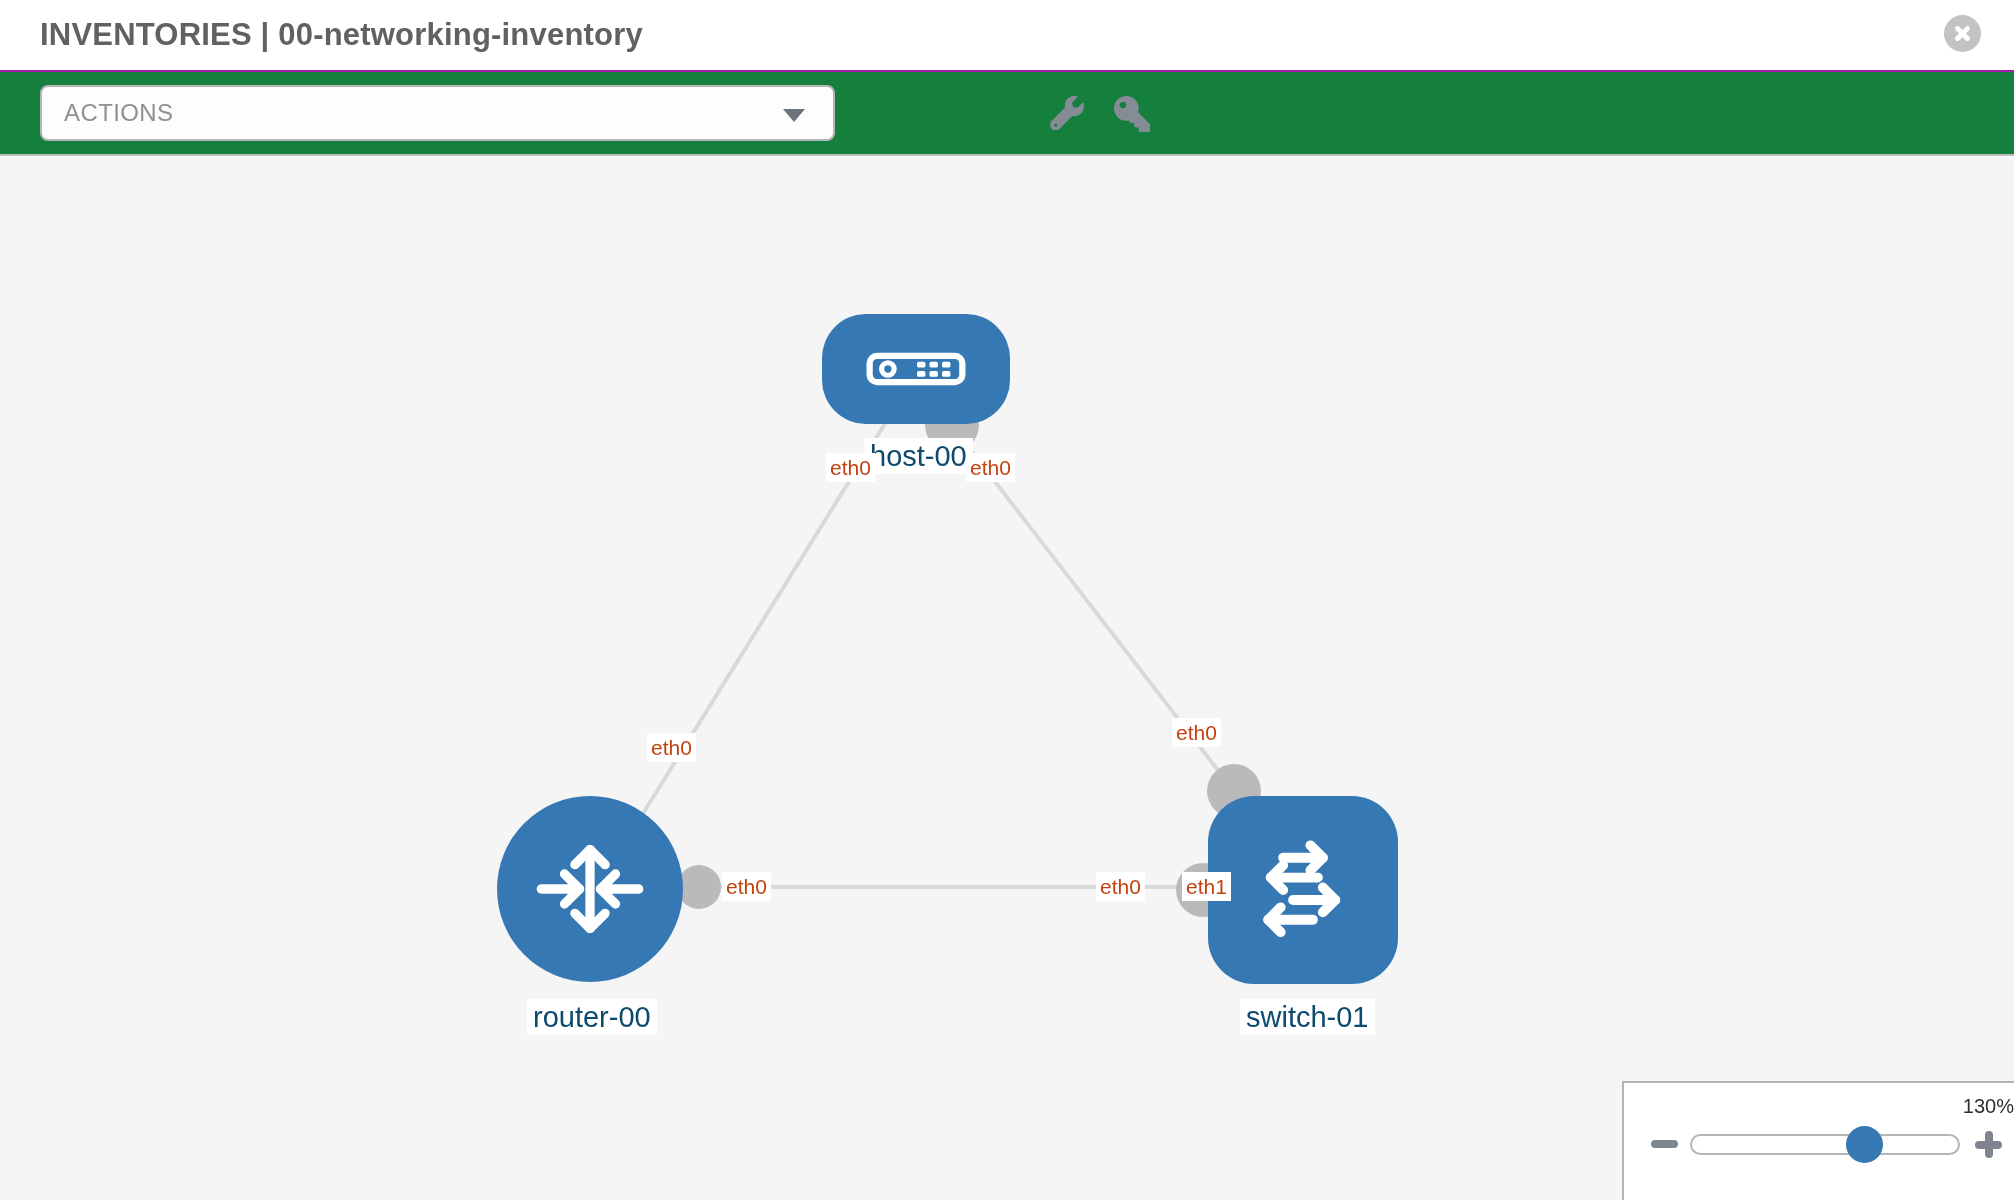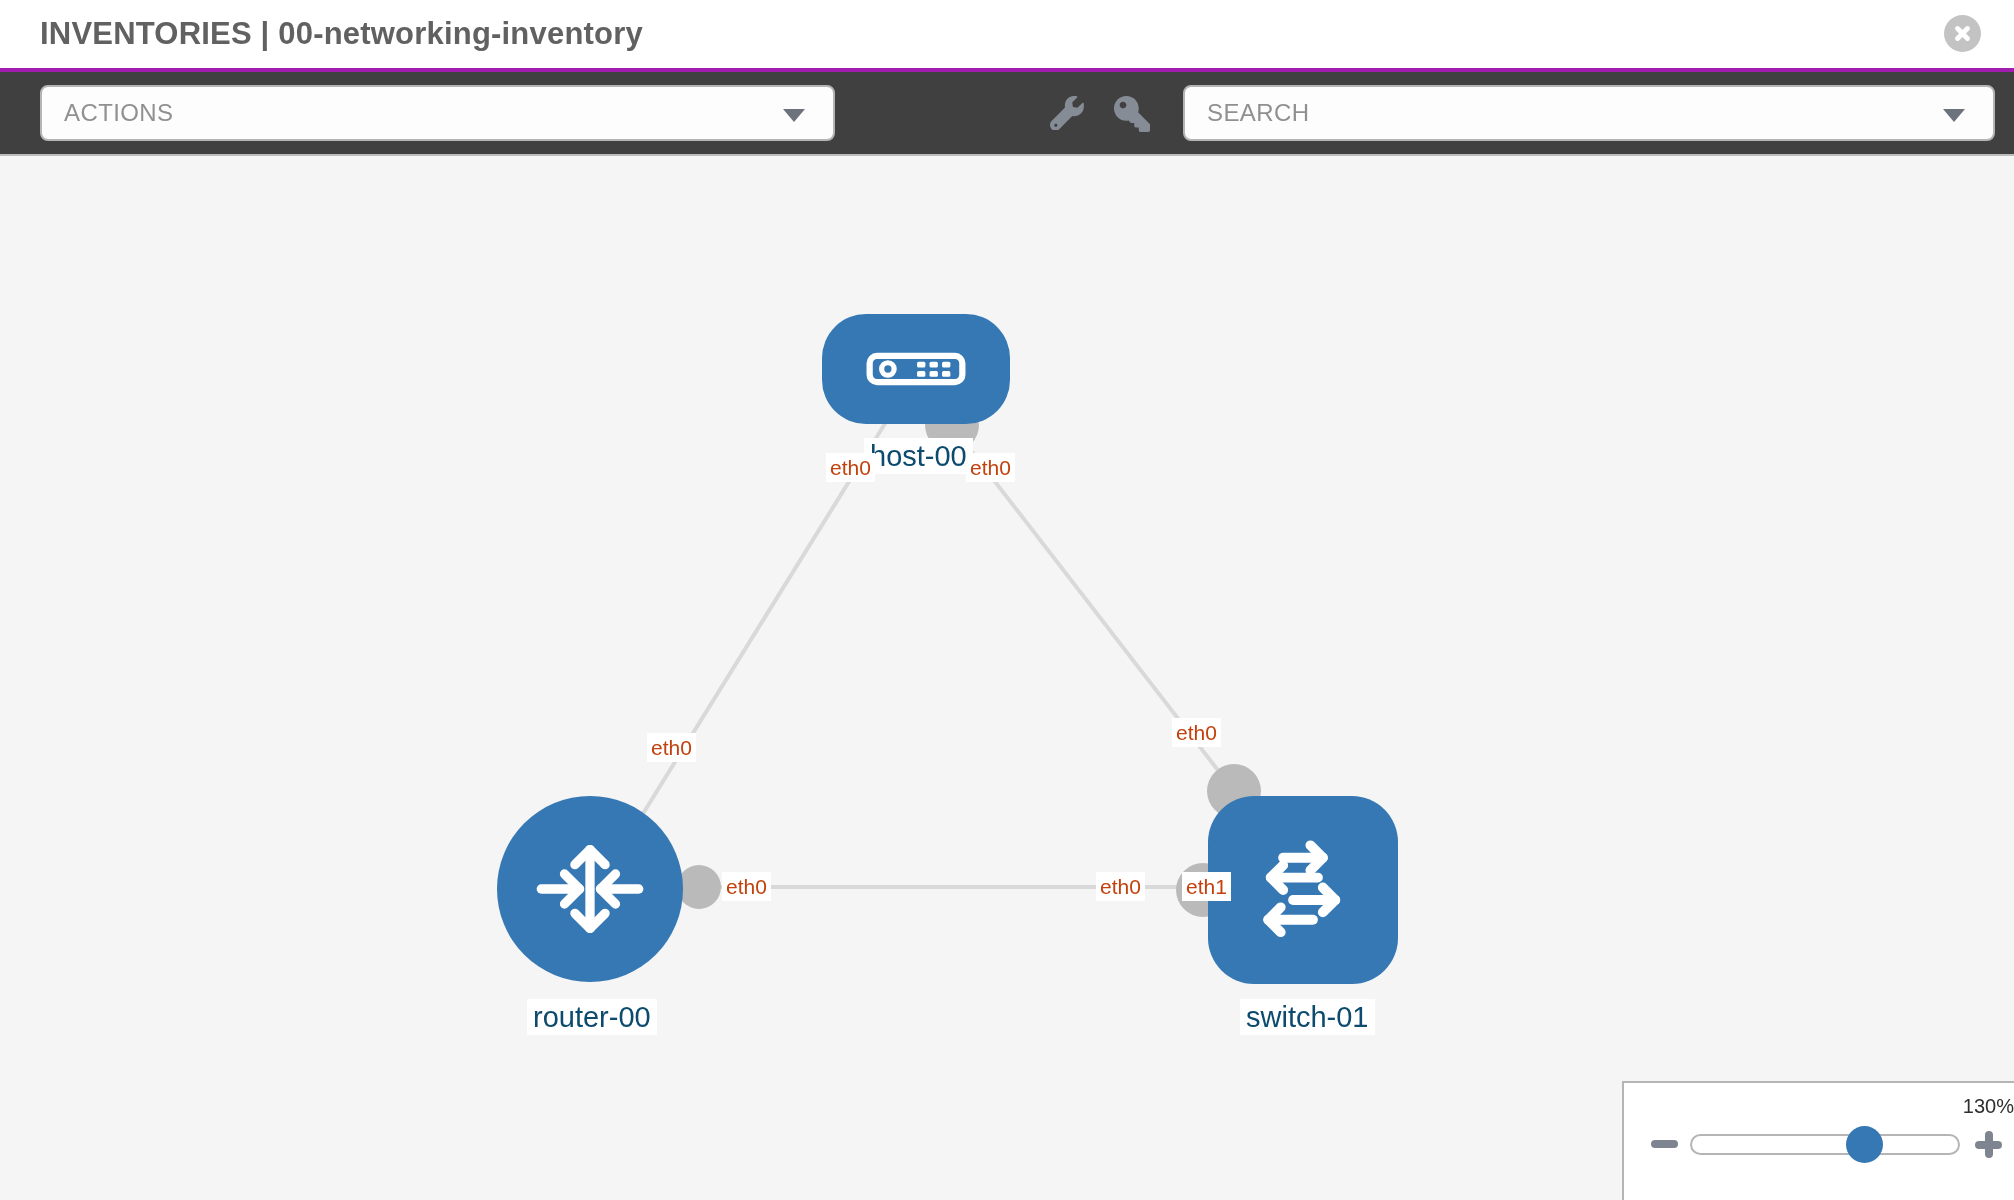--- a/index.html
+++ b/index.html
@@ -4,38 +4,38 @@
 <style>
   * { margin:0; padding:0; box-sizing:border-box; }
   html,body { width:2014px; height:1200px; overflow:hidden; }
   body {
     font-family:"Liberation Sans","DejaVu Sans",sans-serif;
     background:#ffffff; display:flex; flex-direction:column;
   }
 
   
   .header {
-    height:72px; background:#ffffff; border-bottom:4px solid #a21caf;
+    height:72px; background:#ffffff; border-bottom:2px solid #a21caf;
     display:flex; align-items:center; position:relative; flex:0 0 auto;
   }
   .title { margin-left:40px; font-size:31px; font-weight:700; color:#616161; letter-spacing:.2px; }
   .close-btn {
     position:absolute; left:1944px; top:15px; width:37px; height:37px;
     border-radius:50%; background:#c3c3c3; cursor:pointer;
   }
   .close-btn .bar {
     position:absolute; left:9px; top:16px; width:19px; height:5px;
     background:#ffffff; border-radius:3px;
   }
   .close-btn .bar.b1 { transform:rotate(45deg); }
   .close-btn .bar.b2 { transform:rotate(-45deg); }
 
   
   .toolbar {
-    height:84px; background:#404040; border-bottom:2px solid #bdbdbd;
+    height:84px; background:#15803d; border-bottom:2px solid #bdbdbd;
     position:relative; flex:0 0 auto;
   }
   .combo {
     position:absolute; top:13px; height:56px; background:#fdfdfd;
     border:2px solid #b5b5b5; border-radius:8px;
     display:flex; align-items:center; cursor:pointer;
   }
   .combo .combo-label {
     margin-left:22px; font-size:24px; color:#909090; letter-spacing:.4px;
   }
@@ -118,24 +118,20 @@
     </svg>
   </div>
   <div class="tool-icon key">
     <svg width="36" height="36" viewBox="0 0 512 512">
       <g transform="translate(512,0) scale(-1,1)">
         <path fill="#868c96" d="M512 176.001C512 273.203 433.202 352 336 352c-11.22 0-22.19-1.062-32.827-3.069l-24.012 27.014A23.999 23.999 0 0 1 261.223 384H224v40c0 13.255-10.745 24-24 24h-40v40c0 13.255-10.745 24-24 24H24c-13.255 0-24-10.745-24-24v-78.059c0-6.365 2.529-12.47 7.029-16.971l161.802-161.802C163.108 213.814 160 195.271 160 176 160 78.798 238.797.001 335.999 0 433.488-.001 512 78.511 512 176.001zM336 128c0 26.51 21.49 48 48 48s48-21.49 48-48-21.49-48-48-48-48 21.49-48 48z"></path>
       </g>
     </svg>
   </div>
 
-  <div class="combo search">
-    <span class="combo-label">SEARCH</span>
-    <span class="caret"></span>
-  </div>
 </div>
 
 <div class="canvas">
 
   <svg class="links-svg" width="2014" height="1045" viewBox="0 0 2014 1045">
     <line x1="886" y1="266" x2="595" y2="735" stroke="#d9d9d9" stroke-width="4"></line>
     <line x1="952" y1="270" x2="1234" y2="635" stroke="#d9d9d9" stroke-width="4"></line>
     <line x1="590" y1="731" x2="1300" y2="731" stroke="#d9d9d9" stroke-width="4"></line>
     <circle cx="952" cy="269" r="27" fill="#bababa"></circle>
     <circle cx="699" cy="731" r="22" fill="#bababa"></circle>

